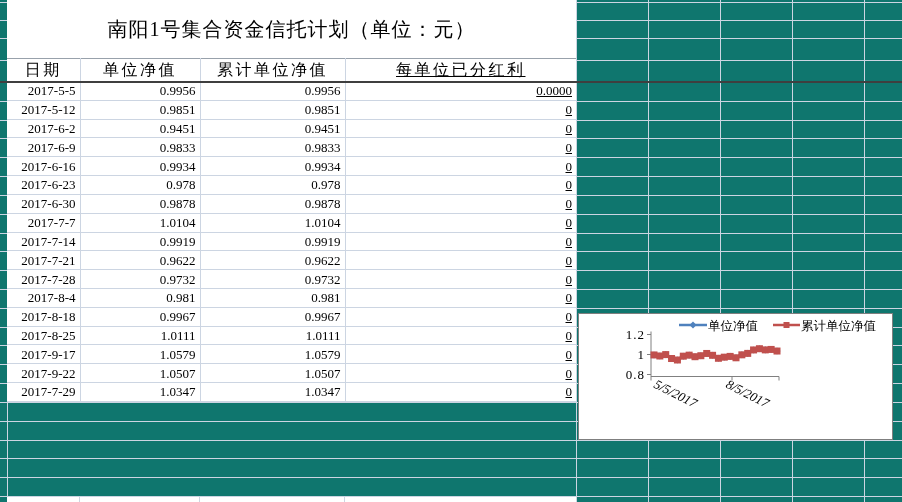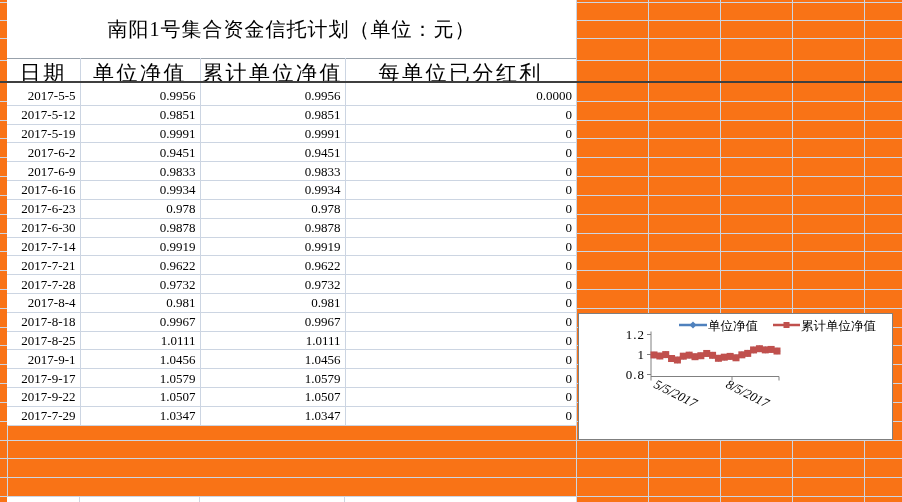--- a/index.html
+++ b/index.html
@@ -1,32 +1,32 @@
 <!DOCTYPE html>
 <html><head>
 <meta charset="utf-8">
 <style>
   html,body{margin:0;padding:0;background:#fff;}
-  .sheet{position:relative;width:902px;height:502px;overflow:hidden;background:#f97316;
+  .sheet{position:relative;width:902px;height:502px;overflow:hidden;background:#0f766e;
          font-family:"Liberation Serif","DejaVu Serif",serif;color:#000;}
   
   .hline{position:absolute;left:0;width:902px;height:1px;background:#ccd5e2;z-index:0;}
   .vline{position:absolute;top:0;width:1px;height:502px;background:#ccd5e2;z-index:0;}
   .grid-rows-bottom{position:absolute;left:0;top:83px;width:902px;height:419px;z-index:0;
     background:repeating-linear-gradient(to bottom,transparent 0,transparent 17.82px,#ccd5e2 17.82px,#ccd5e2 18.82px);}
   
   .title-cell{position:absolute;left:7px;top:0;width:569px;height:58px;background:#fff;z-index:1;
     display:flex;align-items:center;justify-content:center;font-size:20px;letter-spacing:1px;}
   table.data{position:absolute;left:7px;top:58px;width:569px;z-index:1;border-collapse:collapse;
     table-layout:fixed;background:#fff;font-size:13px;}
-  table.data th{height:23px;font-weight:normal;font-size:21px;letter-spacing:2.5px;text-align:center;
+  table.data th{height:23px;font-weight:normal;font-size:16px;letter-spacing:2.5px;text-align:center;
     vertical-align:middle;border-top:1px solid #98a1ab;border-right:1px solid #ccd5e2;padding:0;}
   table.data td{height:17.82px;line-height:17px;text-align:right;padding:0 4px 0 0;
     border-right:1px solid #ccd5e2;border-bottom:1px solid #ccd5e2;overflow:hidden;white-space:nowrap;}
-  table.data th:last-child,table.data td:last-child{border-right:none;}
+  table.data th:last-child,table.data td:last-child{border-right:none;text-decoration:underline;}
   .dark-line{position:absolute;left:0;top:81.4px;width:902px;height:1.8px;background:#3f3f3f;z-index:2;}
   .below-strip{position:absolute;left:7px;top:497px;width:569px;height:5px;background:#fff;z-index:1;}
   .below-strip i{position:absolute;top:0;width:1px;height:5px;background:#ccd5e2;}
   .chart{position:absolute;left:578px;top:313px;width:315px;height:127px;background:#fff;
     border:1.5px solid #7f7f7f;box-sizing:border-box;z-index:3;}
   .chart svg{display:block;}
   .svgtext{font-family:"Liberation Serif","DejaVu Serif",serif;}
 </style>
 </head>
 <body>
@@ -69,26 +69,20 @@
           <td>0.9956</td>
           <td>0.0000</td>
         </tr>
         <tr>
           <td>2017-5-12</td>
           <td>0.9851</td>
           <td>0.9851</td>
           <td>0</td>
         </tr>
         <tr>
-          <td>2017-5-19</td>
-          <td>0.9991</td>
-          <td>0.9991</td>
-          <td>0</td>
-        </tr>
-        <tr>
           <td>2017-6-2</td>
           <td>0.9451</td>
           <td>0.9451</td>
           <td>0</td>
         </tr>
         <tr>
           <td>2017-6-9</td>
           <td>0.9833</td>
           <td>0.9833</td>
           <td>0</td>
@@ -105,20 +99,26 @@
           <td>0.978</td>
           <td>0</td>
         </tr>
         <tr>
           <td>2017-6-30</td>
           <td>0.9878</td>
           <td>0.9878</td>
           <td>0</td>
         </tr>
         <tr>
+          <td>2017-7-7</td>
+          <td>1.0104</td>
+          <td>1.0104</td>
+          <td>0</td>
+        </tr>
+        <tr>
           <td>2017-7-14</td>
           <td>0.9919</td>
           <td>0.9919</td>
           <td>0</td>
         </tr>
         <tr>
           <td>2017-7-21</td>
           <td>0.9622</td>
           <td>0.9622</td>
           <td>0</td>
@@ -138,26 +138,20 @@
         <tr>
           <td>2017-8-18</td>
           <td>0.9967</td>
           <td>0.9967</td>
           <td>0</td>
         </tr>
         <tr>
           <td>2017-8-25</td>
           <td>1.0111</td>
           <td>1.0111</td>
-          <td>0</td>
-        </tr>
-        <tr>
-          <td>2017-9-1</td>
-          <td>1.0456</td>
-          <td>1.0456</td>
           <td>0</td>
         </tr>
         <tr>
           <td>2017-9-17</td>
           <td>1.0579</td>
           <td>1.0579</td>
           <td>0</td>
         </tr>
         <tr>
           <td>2017-9-22</td>

